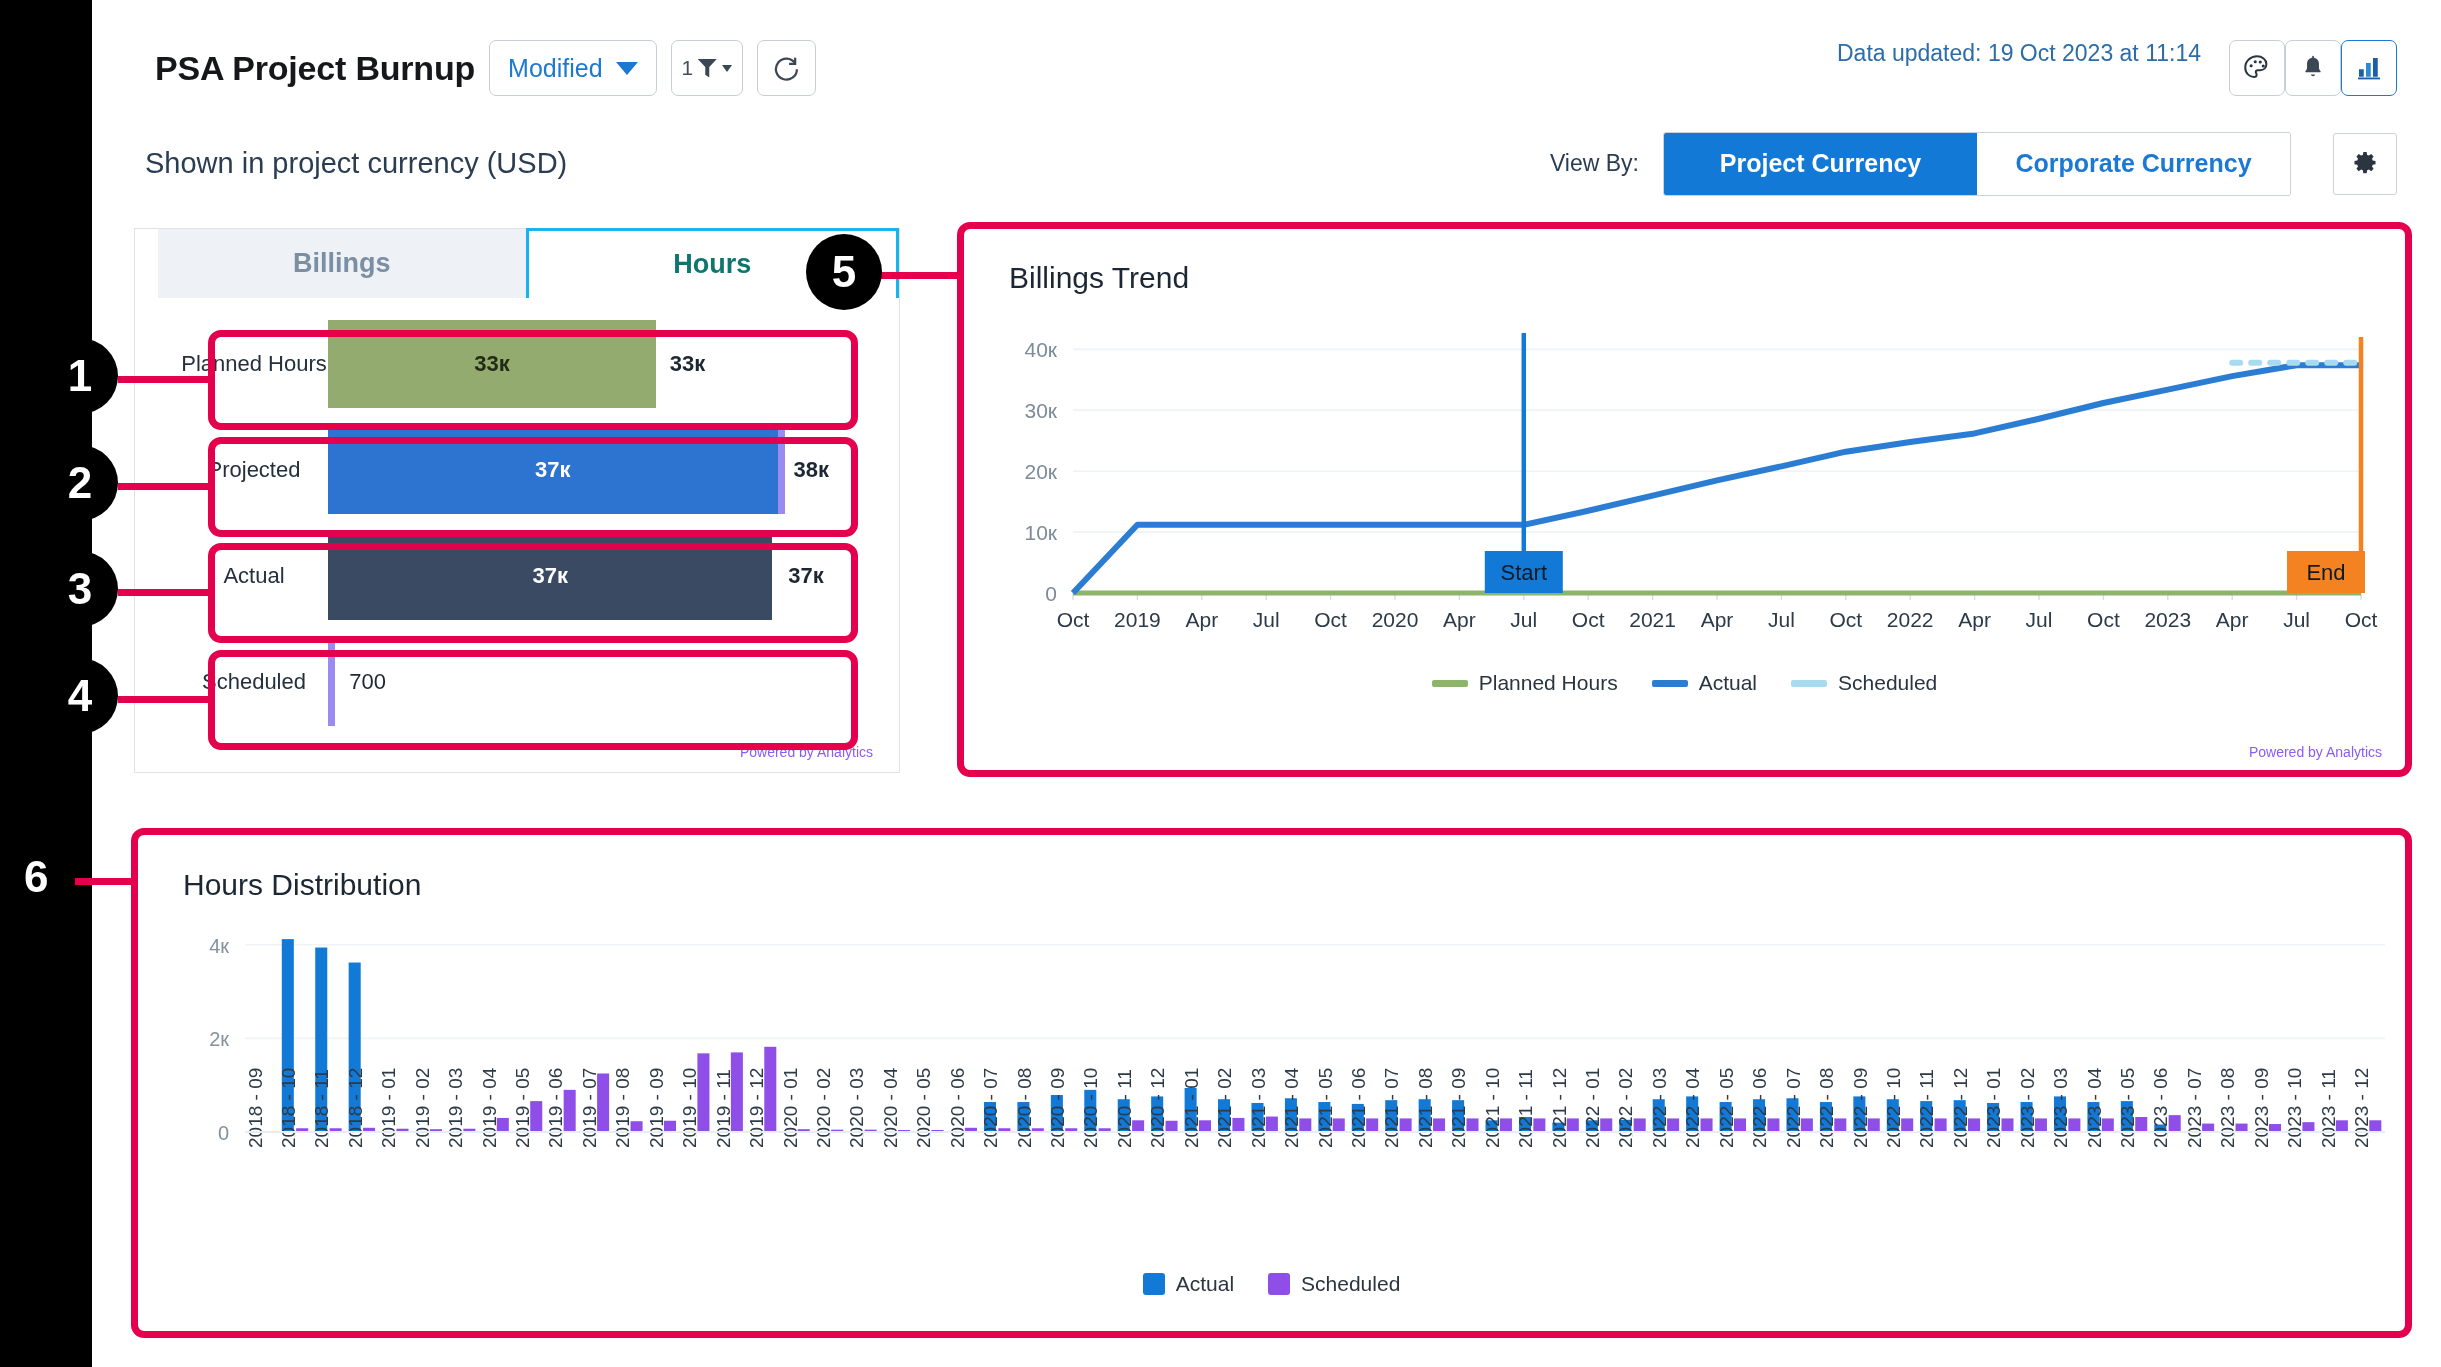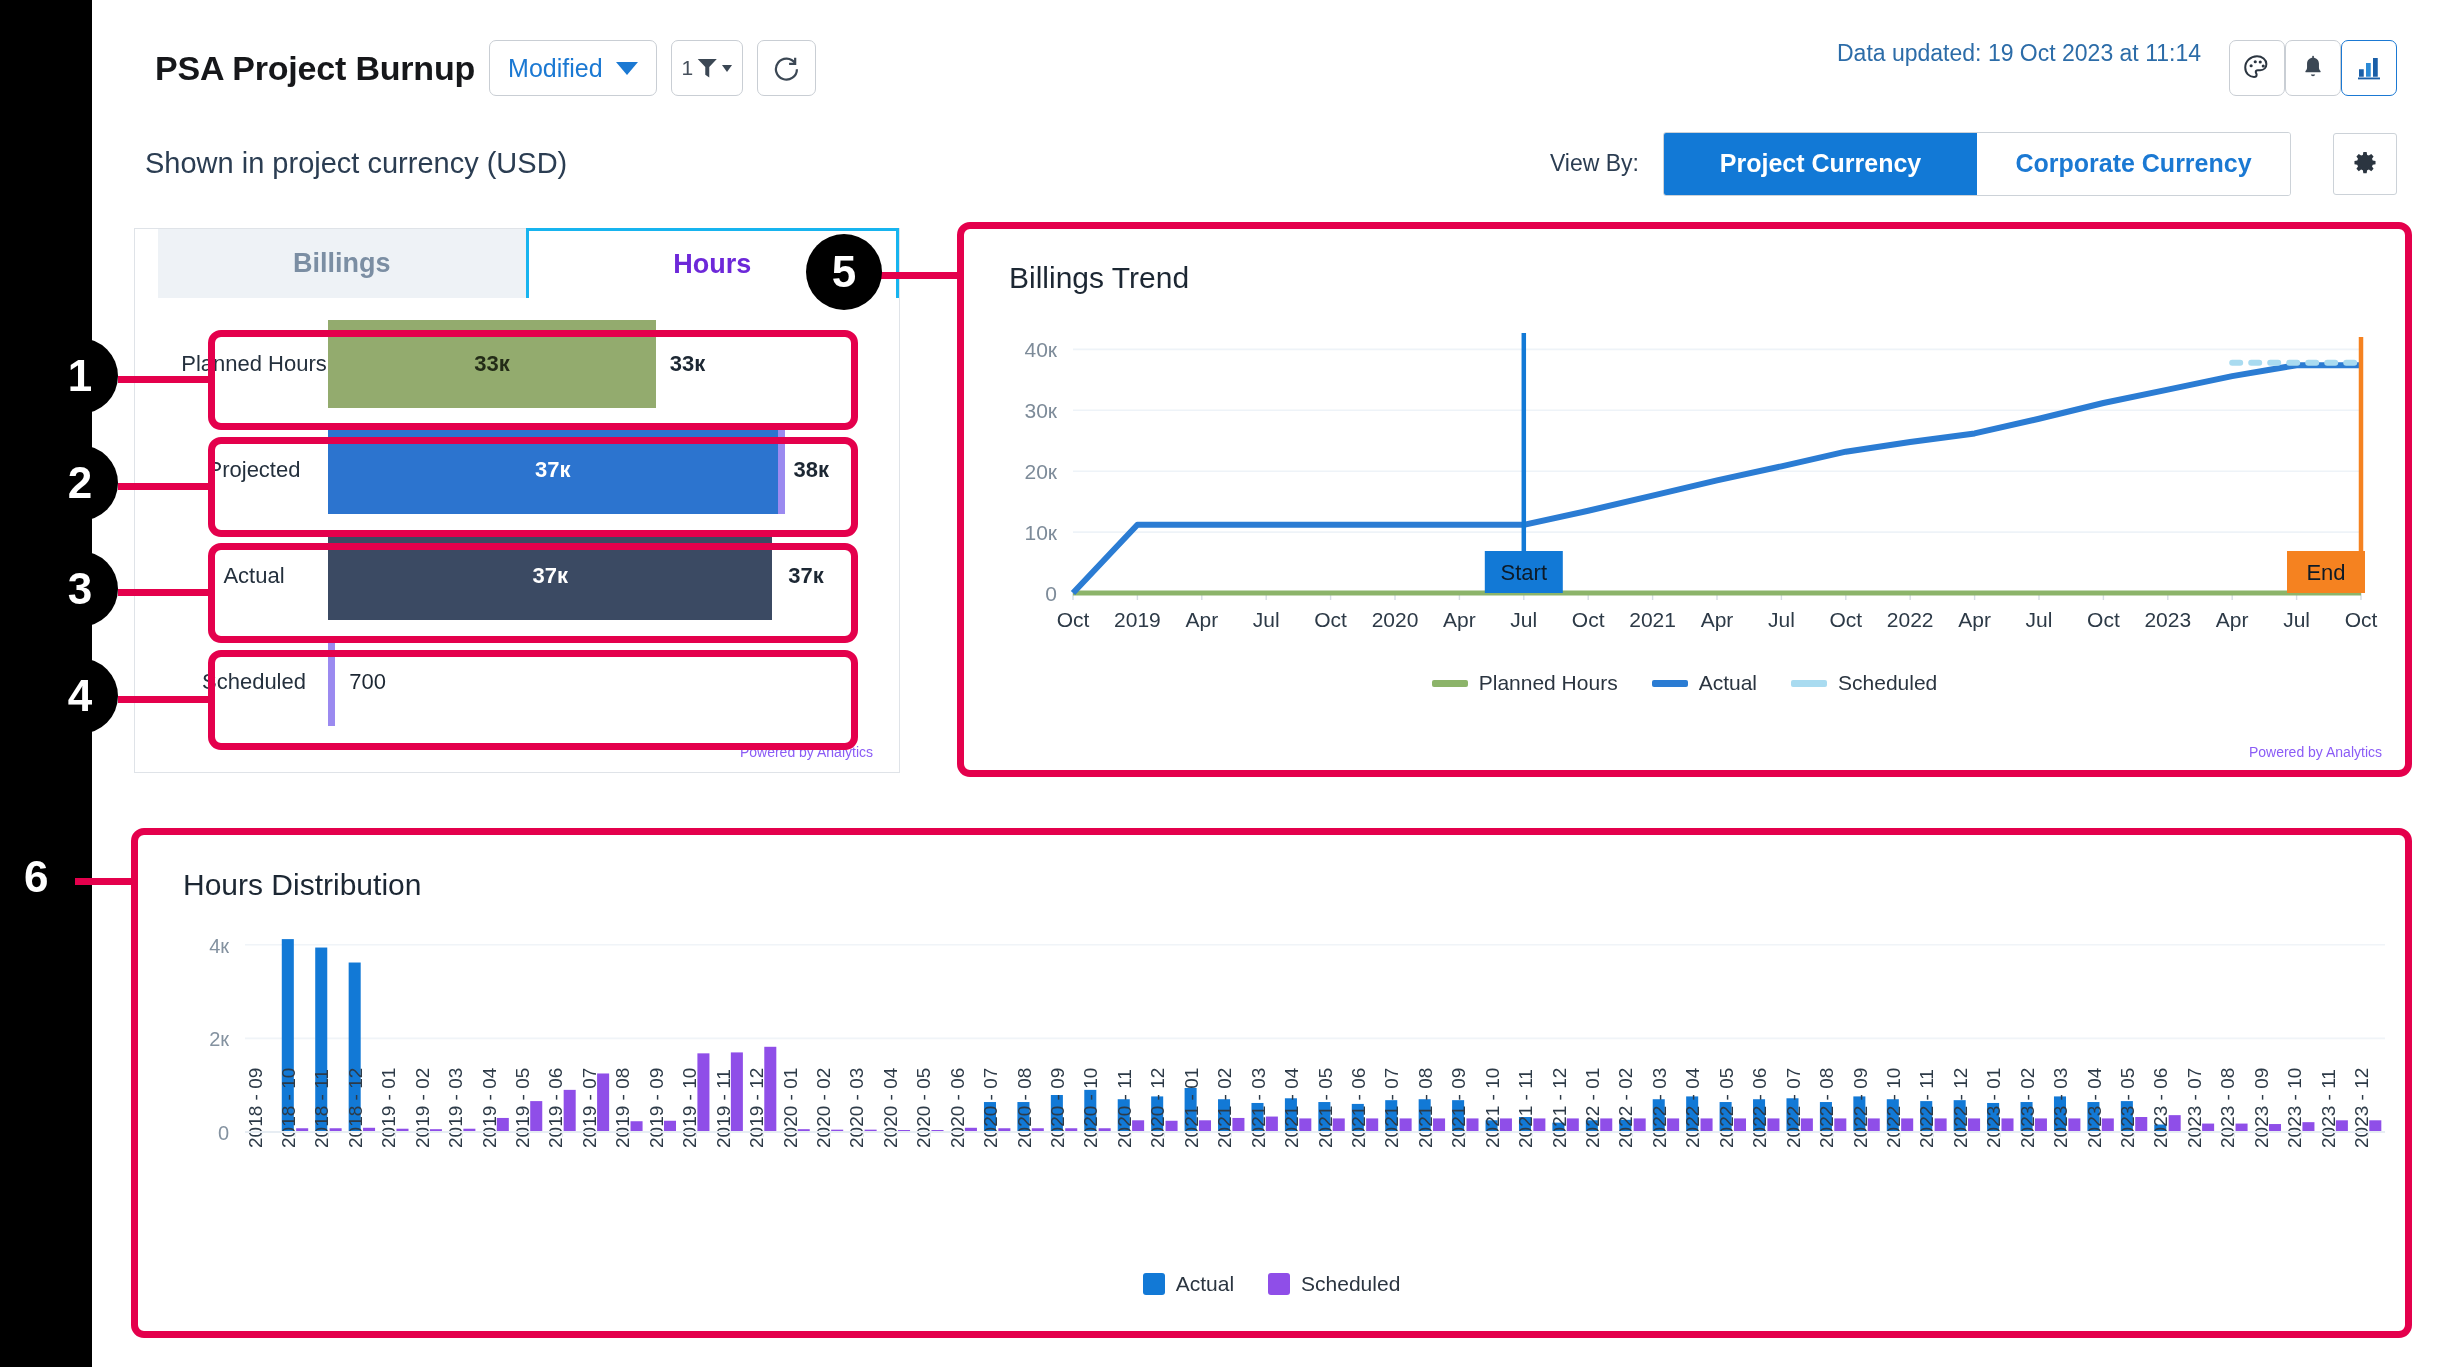--- a/index.html
+++ b/index.html
@@ -99,21 +99,21 @@
     position:absolute; left:134px; top:228px; width:766px; height:545px;
     border:1px solid #dfe3e8; background:#fff;padding-left:23px;
   }
   .tabs { display:flex; height:69px; background:#eef2f6; }
   .tab {
     flex:1; display:flex;align-items:center;justify-content:center;
     font-size:27px; font-weight:700; cursor:pointer;
   }
   .tab.inactive { color:#7b8ea3; }
   .tab.active {
-    background:#fff; color:#6d28d9;
+    background:#fff; color:#0f766e;
     border:3px solid #17b4ef; border-bottom:none;
     margin-top:-1px;
   }
   .bars { padding: 22px 42px 0 22px; }
   .barrow { display:flex; align-items:center; height:88px; margin-bottom:18px; position:relative; }
   .barrow:last-child { margin-bottom:0; }
   .barlabel {
     width: 148px; text-align:center; font-size:22px; color:#24303d;
     flex:0 0 148px;
   }

